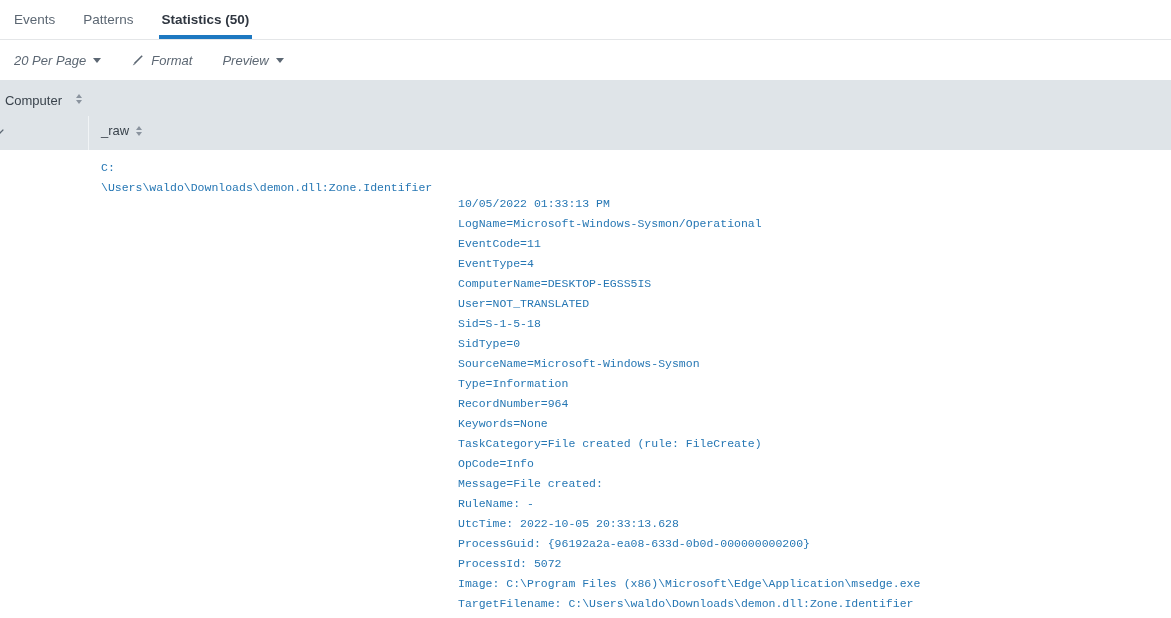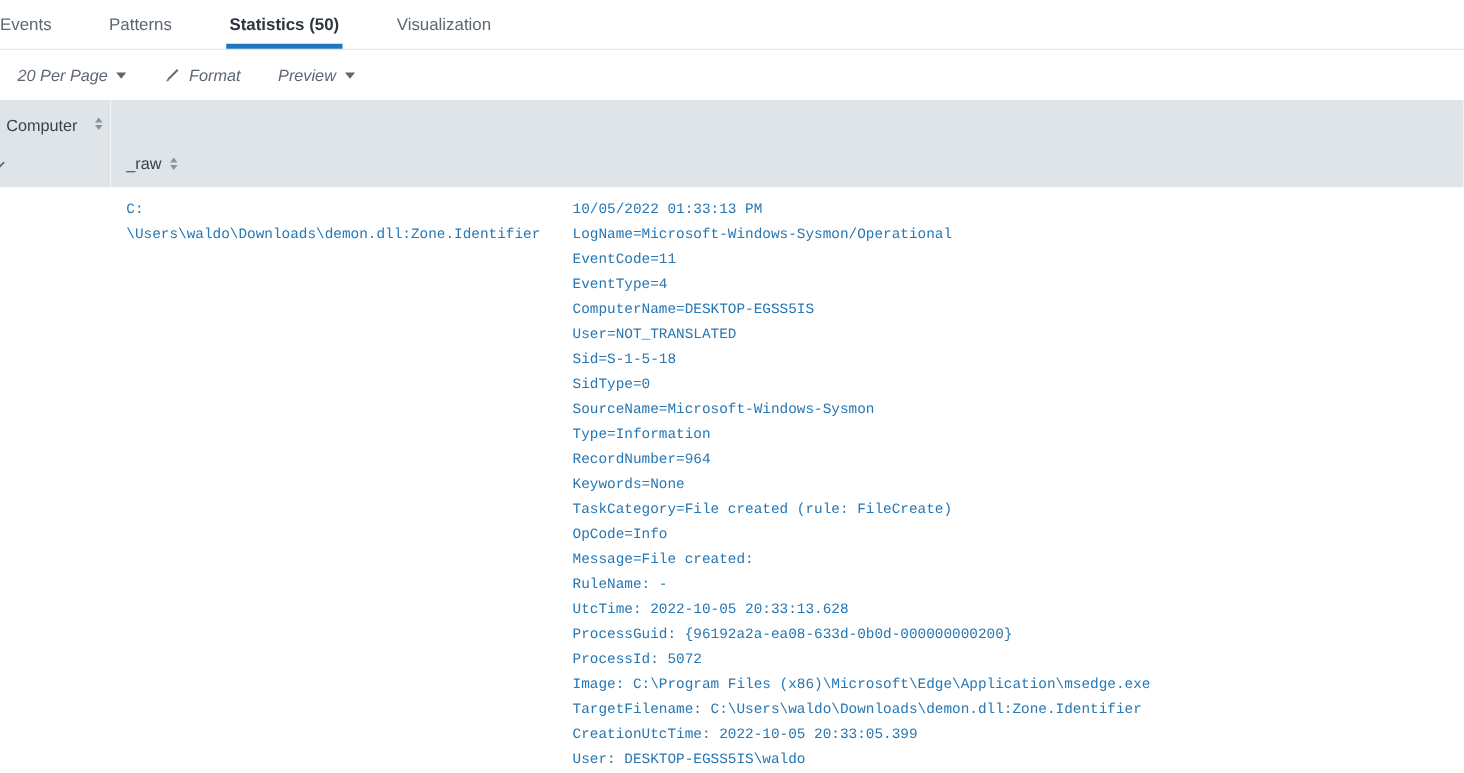--- a/index.html
+++ b/index.html
@@ -1,42 +1,42 @@
 <!DOCTYPE html>
 <html><head>
 <meta charset="utf-8">
 <style>
   * { margin:0; padding:0; box-sizing:border-box; }
   html,body { width:1171px; height:618px; overflow:hidden; background:#fff;
               font-family:"Liberation Sans", sans-serif; }
 
   
   .tabbar { height:40px; border-bottom:1px solid #e4e6e8; display:flex;
-            align-items:stretch; gap:46px; background:#fff; }
+            align-items:stretch; padding-left:14px; gap:28px; background:#fff; }
   .tab { display:flex; align-items:center; font-size:13.5px; color:#5c6773;
          position:relative; cursor:pointer; white-space:nowrap; }
   .tab.active { color:#2f3640; font-weight:700; }
   .tab.active::after { content:""; position:absolute; left:-3px; right:-3px;
                        bottom:0; height:4px; background:#1d78c1; }
 
   
   .toolbar { height:40px; display:flex; align-items:center; padding-left:14px;
              gap:30px; background:#fff; font-size:13px; color:#5c6773;font-style:italic; }
   .tool { display:flex; align-items:center; gap:7px; cursor:pointer; white-space:nowrap; }
   .caret-down { width:0; height:0; border-left:4px solid transparent;
                 border-right:4px solid transparent; border-top:5px solid #5c6773;
                 display:inline-block; margin-top:1px; }
   .pencil { display:inline-block; line-height:0; }
 
   
   .grid { display:flex; width:1171px; }
   .col-time   { width:175px; }
   .col-comp   { width:88px;  }
   .col-target { width:358px; }
-  .col-raw    { width:550px; }
+  .col-raw    { width:550px;margin-top:36px; }
 
   .thead { background:#dfe4e8; height:70px; }
   .hcell { padding:0 12px 12px 12px; display:flex; align-items:flex-end;
            font-size:13px; color:#3a434c; cursor:pointer; }
   .hcell + .hcell { border-left:1px solid #f1f4f6; }
   .hcell .lbl { white-space:nowrap; }
   .hcell.stack { flex-direction:row; align-items:flex-start; justify-content:flex-end;
                  padding:8px 6px 10px 6px; }
   .stack .pencil-row { align-self:flex-end; }
   .stack .lbl { margin-top:5px; }
@@ -59,21 +59,20 @@
   .tcell.time { padding-left:12px; }
   .tcell.raw  { padding-left:12px; }
 </style>
 </head>
 <body>
 
 <div class="tabbar">
   <div class="tab">Events</div>
   <div class="tab">Patterns</div>
   <div class="tab active">Statistics (50)</div>
-  <div class="tab">Visualization</div>
 </div>
 
 <div class="toolbar">
   <div class="tool">
     <span>20 Per Page</span>
     <span class="caret-down"></span>
   </div>
   <div class="tool">
     <span class="pencil">
       <svg width="13" height="13" viewBox="0 0 13 13">

